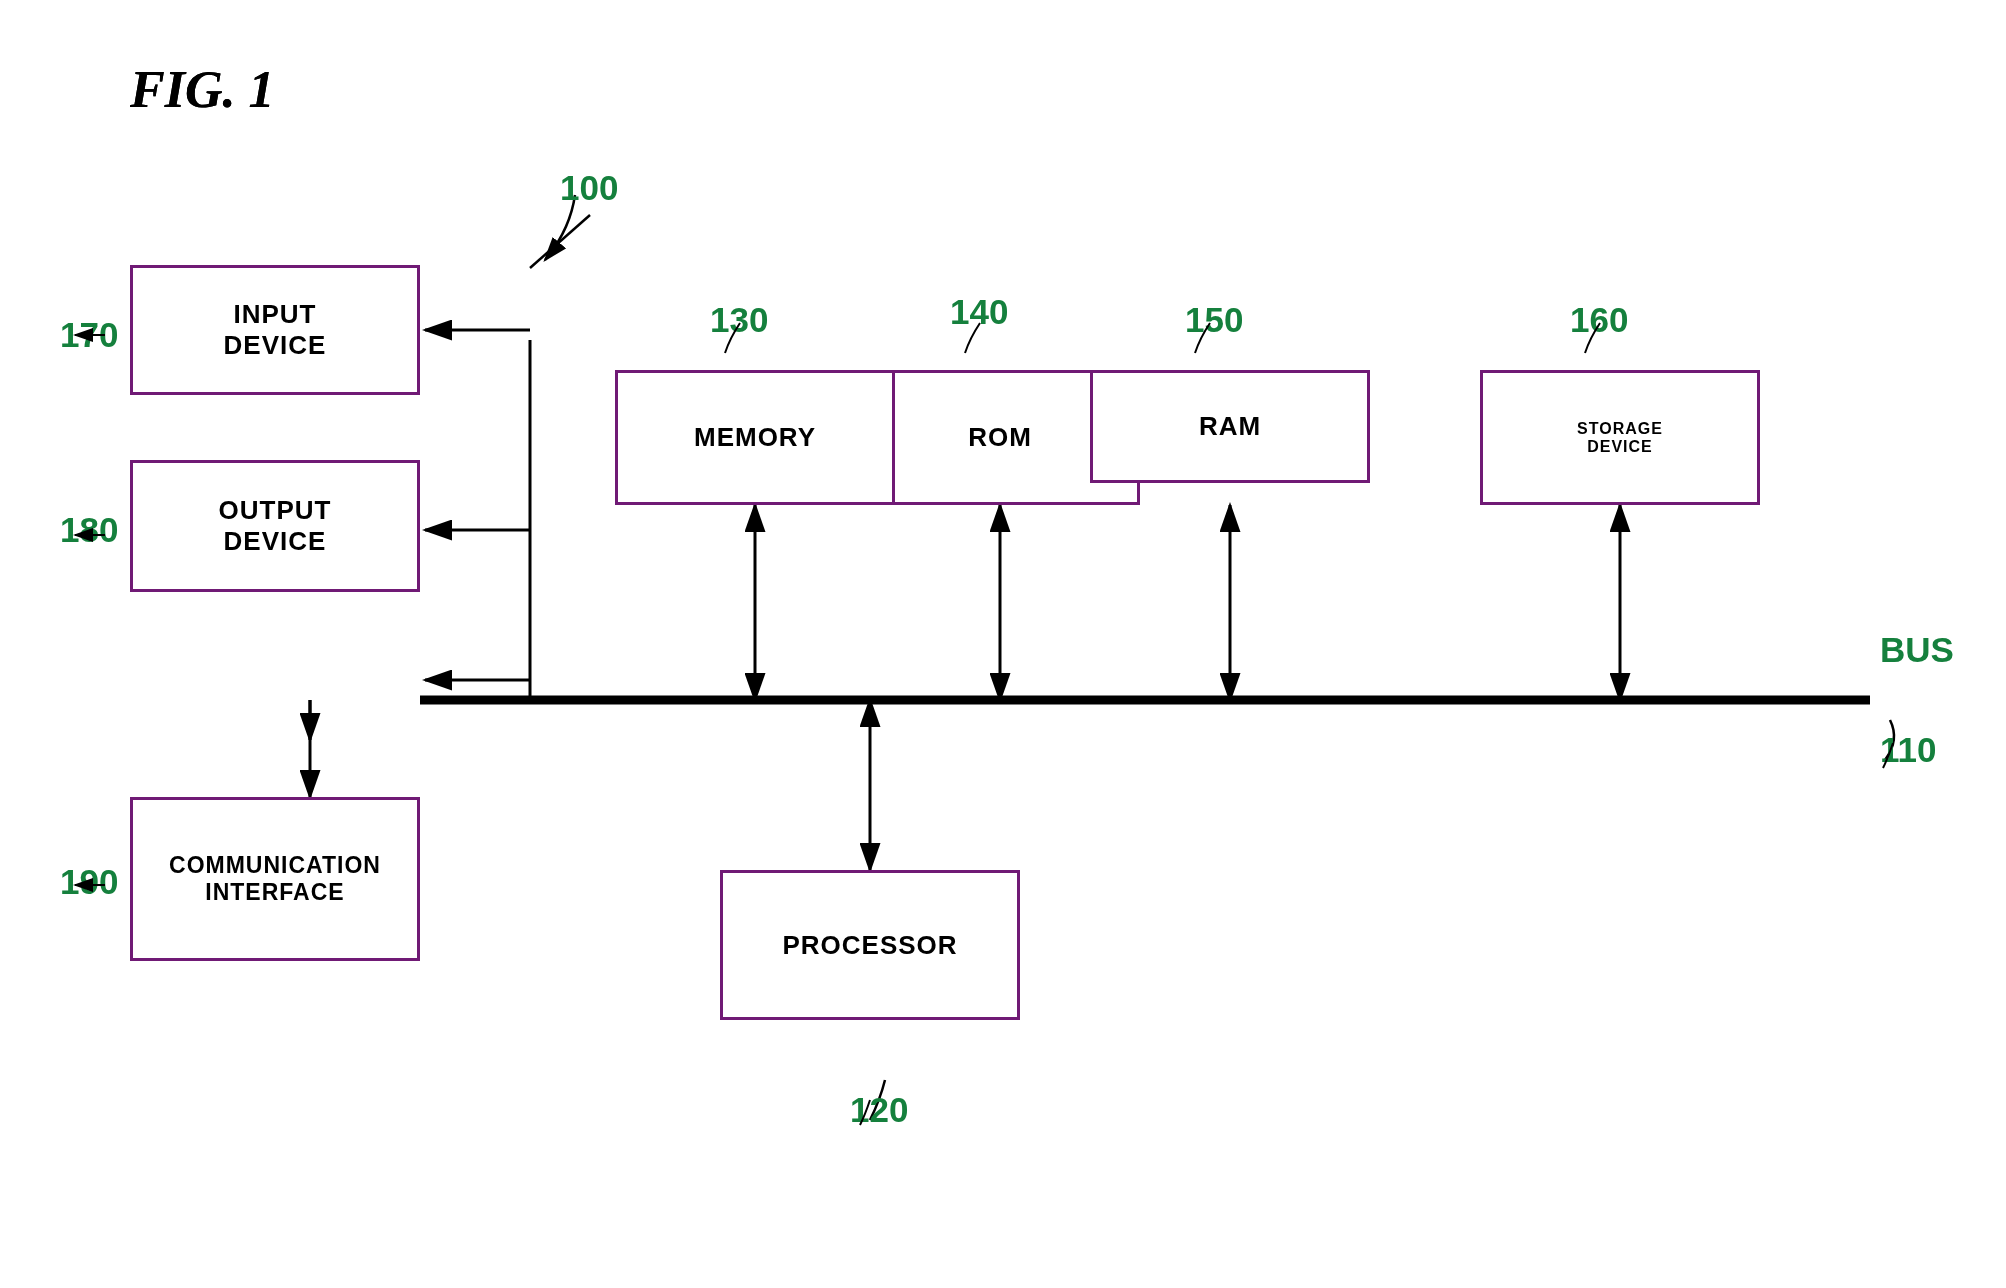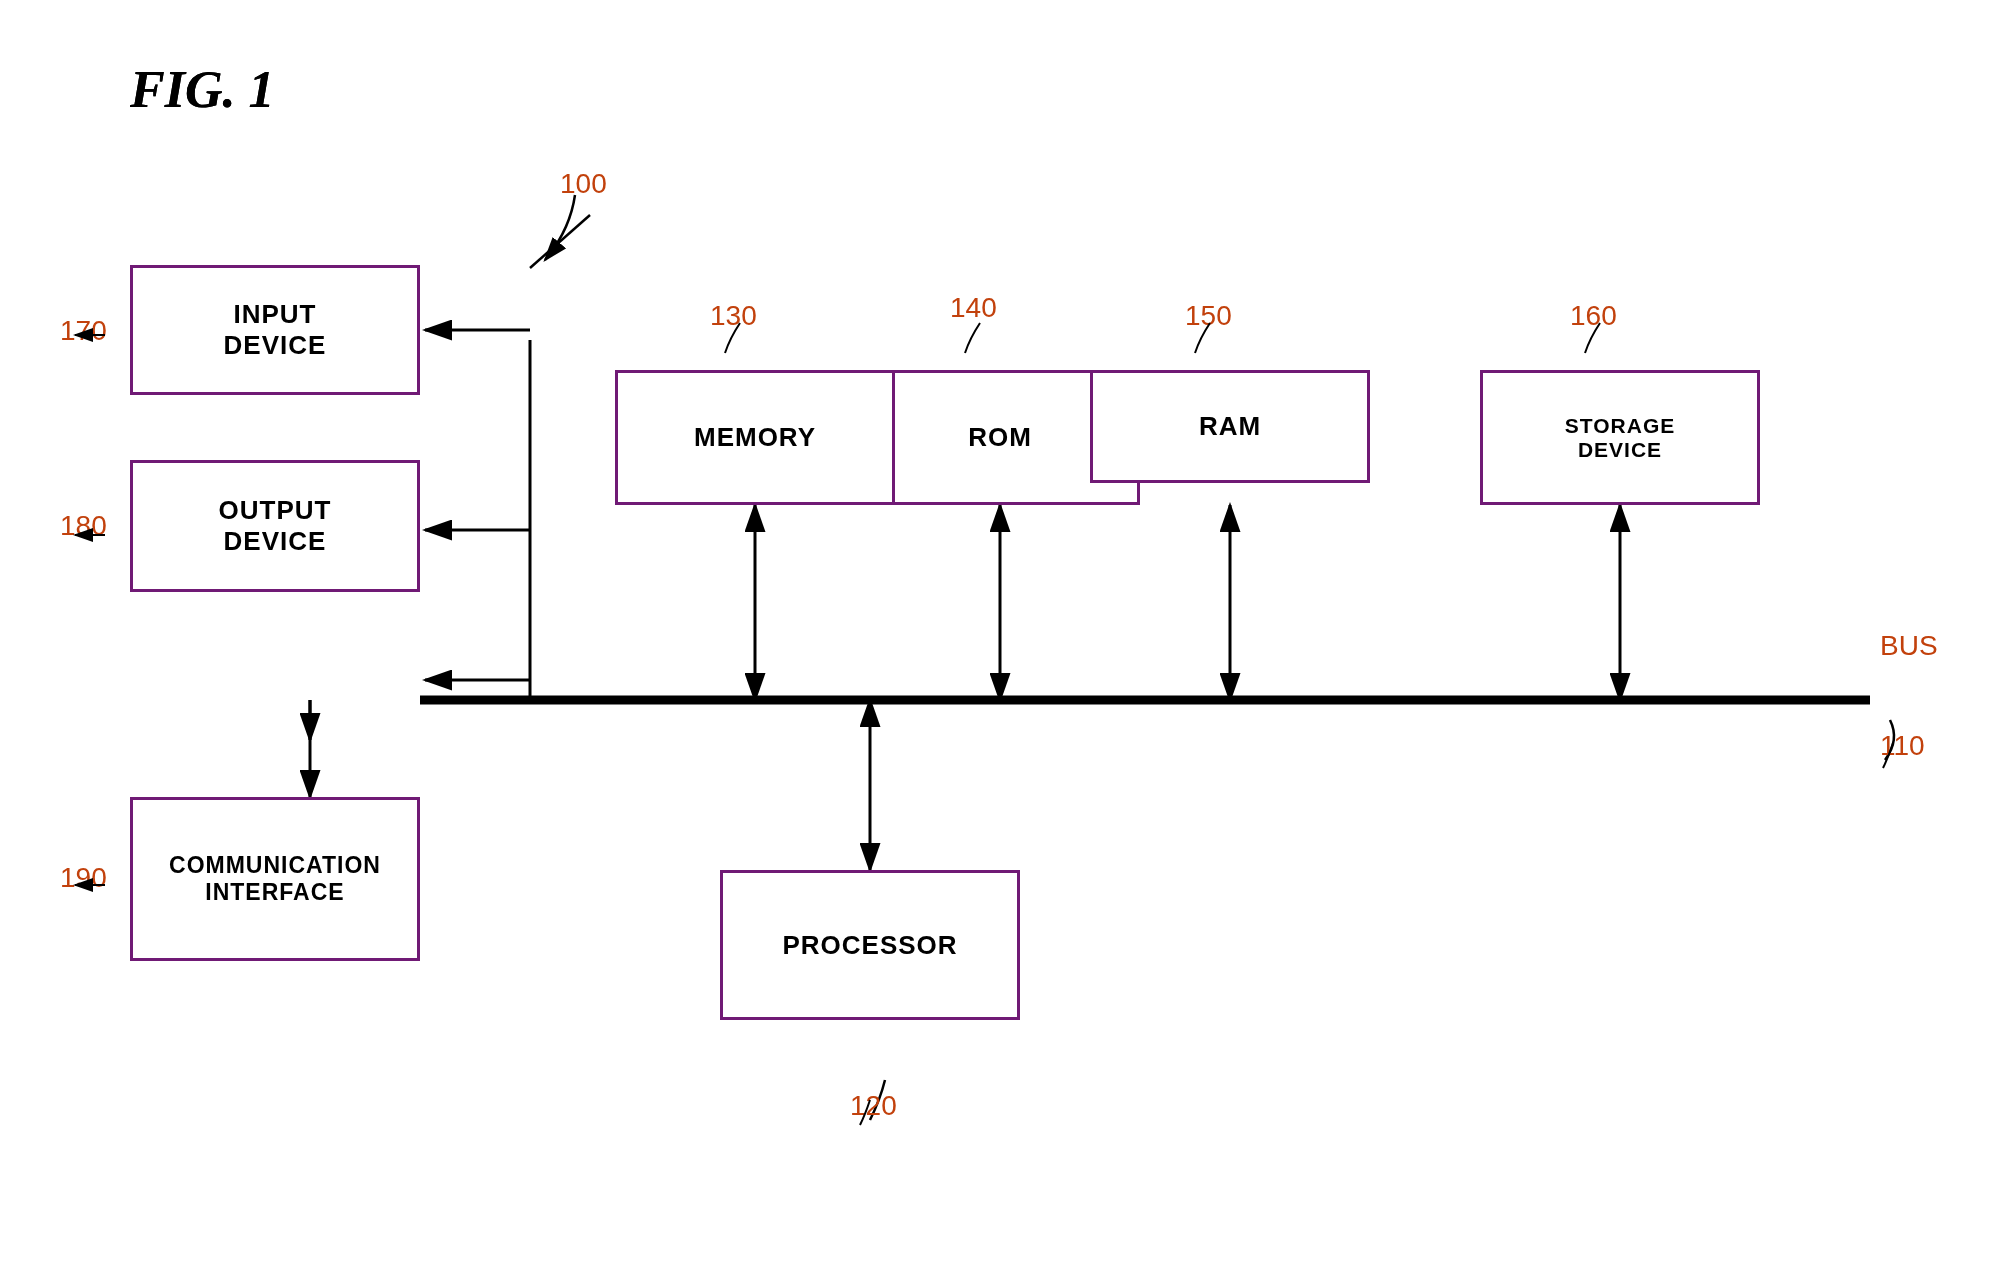--- a/index.html
+++ b/index.html
@@ -35,23 +35,23 @@
       justify-content: center;
       text-align: center;
       font-family: Arial, sans-serif;
       font-size: 26px;
       font-weight: bold;
       letter-spacing: 1px;
     }
     .label {
       position: absolute;
       font-family: Arial, sans-serif;
-      font-size: 28px;
-      font-weight: normal;
-      color: #c2410c;
+      font-size: 35px;
+      font-weight: bold;
+      color: #15803d;
     }
     svg.diagram-svg {
       position: absolute;
       top: 0;
       left: 0;
       width: 2006px;
       height: 1288px;
       pointer-events: none;
     }
   </style>
@@ -121,21 +121,21 @@
   <div class="box" style="top: 460px; left: 130px; width: 290px; height: 132px; white-space: pre-line;">OUTPUT<br>DEVICE</div>
 
   <div class="box" style="top: 797px; left: 130px; width: 290px; height: 164px; white-space: pre-line; font-size: 23px;">COMMUNICATION<br>INTERFACE</div>
 
   <div class="box" style="top: 370px; left: 860px; width: 280px; height: 135px;">ROM</div>
 
   <div class="box" style="top: 370px; left: 615px; width: 280px; height: 135px;">MEMORY</div>
 
   <div class="box" style="top: 370px; left: 1090px; width: 280px; height: 113px;">RAM</div>
 
-  <div class="box" style="top: 370px; left: 1480px; width: 280px; height: 135px; font-size: 21px; white-space: pre-line;">STORAGE<br>DEVICE</div>
+  <div class="box" style="top: 370px; left: 1480px; width: 280px; height: 135px; font-size: 16px; white-space: pre-line;">STORAGE<br>DEVICE</div>
 
   <div class="box" style="top: 870px; left: 720px; width: 300px; height: 150px;">PROCESSOR</div>
 
   <div class="label" style="top: 315px; left: 60px;">170</div>
 
   <div class="label" style="top: 510px; left: 60px;">180</div>
 
   <div class="label" style="top: 862px; left: 60px;">190</div>
 
   <div class="label" style="top: 300px; left: 710px;">130</div>

